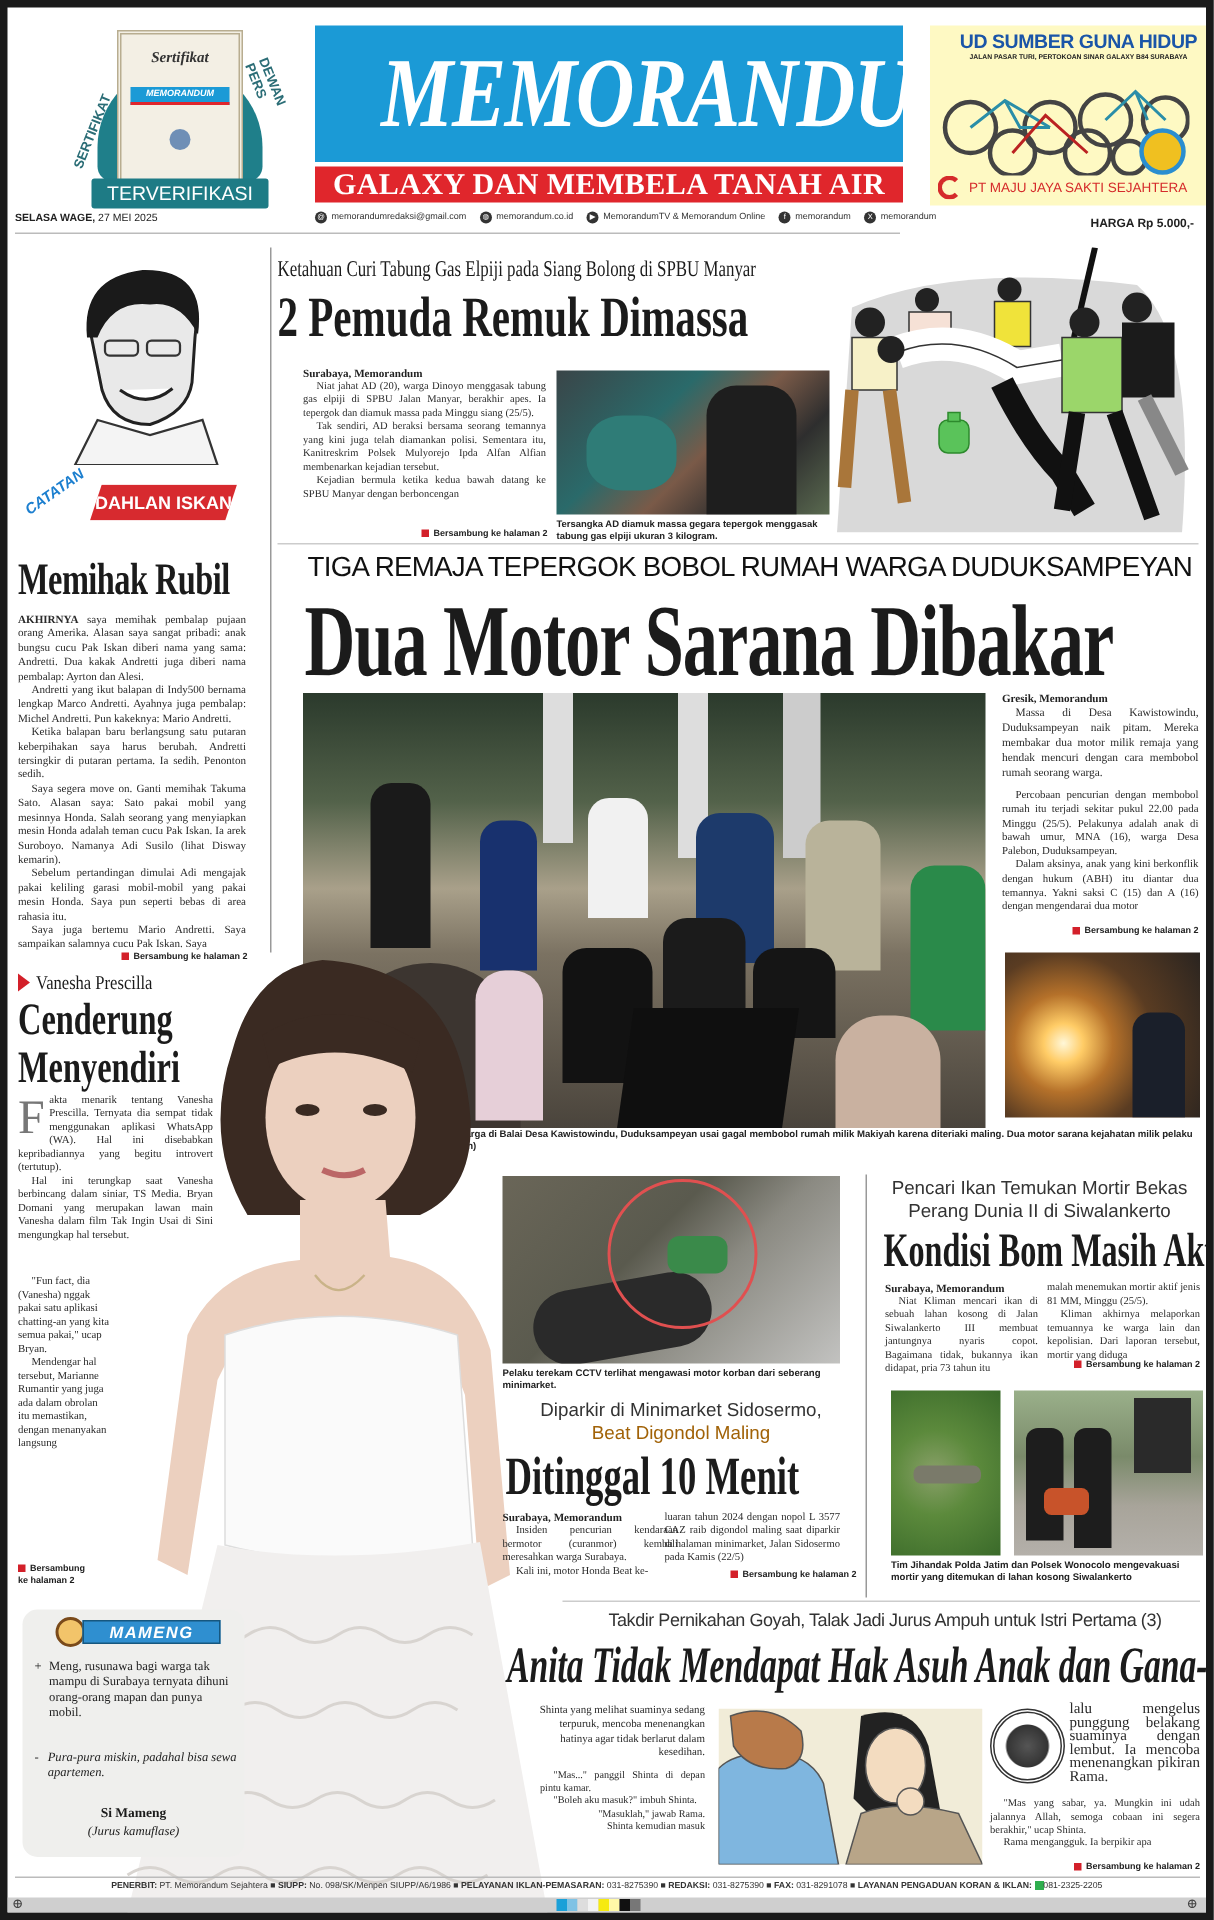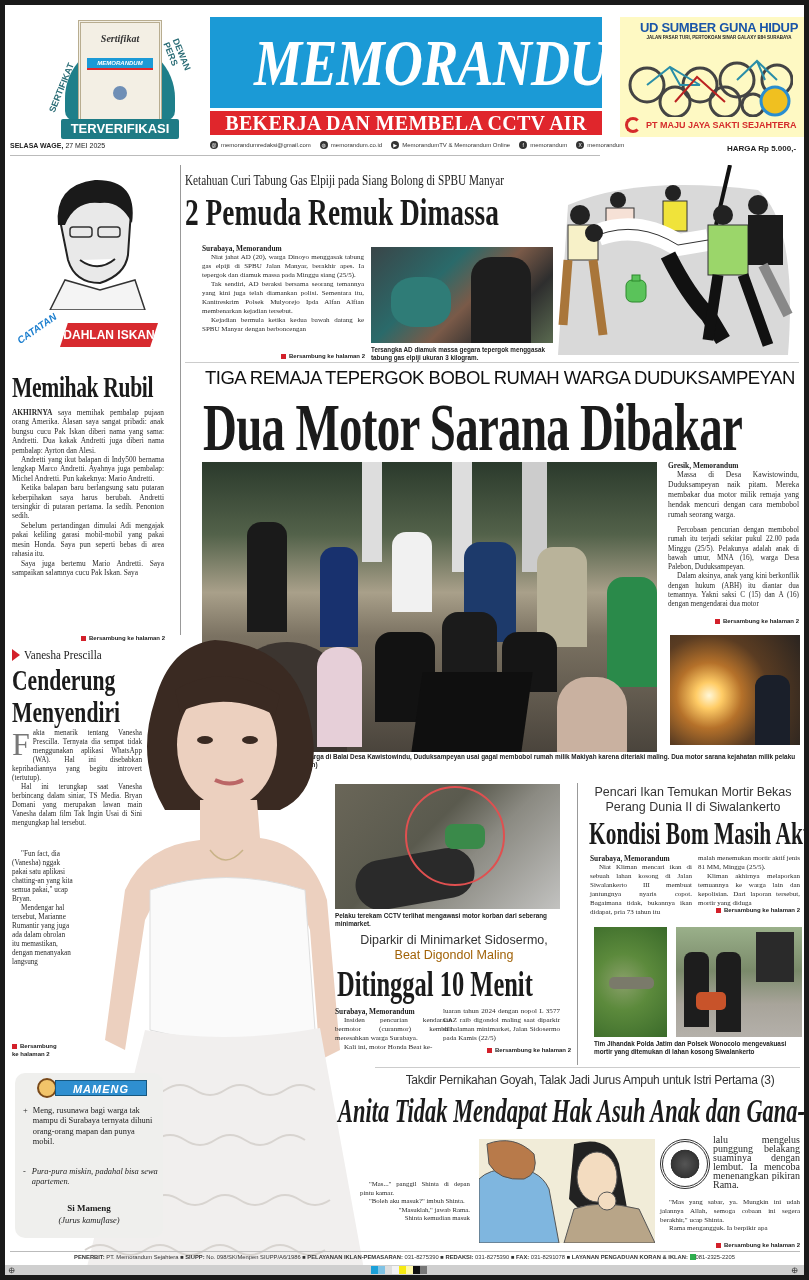--- a/index.html
+++ b/index.html
@@ -32,25 +32,25 @@
 
   <div class="abs" style="left:40px;top:10px;width:150px;height:125px">
     <div class="abs" style="left:20px;top:28px;width:110px;height:78px;border-radius:55px 55px 10px 10px;background:#1f7f8a"></div>
     <div class="abs" style="left:33px;top:5px;width:84px;height:105px;background:#f3efe4;border:3px double #b8ad90;text-align:center;padding-top:10px">
       <div class="serif" style="font-style:italic;font-weight:bold;font-size:10px;color:#333">Sertifikat</div>
       <div class="sans" style="margin:14px 6px 0;background:#1b9ad6;color:#fff;font-size:6px;font-style:italic;font-weight:bold;padding:2px 0;border-bottom:2px solid #e0262c">MEMORANDUM</div>
       <div style="margin:16px auto 0;width:14px;height:14px;border-radius:50%;background:#6f8fb6"></div>
     </div>
     <div class="abs sans" style="left:2px;top:40px;font-size:9px;font-weight:bold;color:#2b6d76;transform:rotate(-68deg);transform-origin:left top;top:95px">SERTIFIKAT</div>
     <div class="abs sans" style="left:135px;top:22px;font-size:9px;font-weight:bold;color:#2b6d76;transform:rotate(68deg);transform-origin:left top">DEWAN PERS</div>
-    <div class="abs sans" style="left:16px;top:104px;width:118px;height:20px;background:#1e7b85;color:#fff;font-weight:bold;font-size:13px;text-align:center;line-height:20px;border-radius:2px">TERVERIFIKASI</div>
+    <div class="abs sans" style="left:16px;top:104px;width:118px;height:20px;background:#1e7b85;color:#fff;font-weight:normal;font-size:13px;text-align:center;line-height:20px;border-radius:2px">TERVERIFIKASI</div>
   </div>
 
   <div id="logo" class="abs serif"><span>MEMORANDUM</span></div>
-  <div id="tagline" class="abs serif">BEKERJA DAN MEMBELA CCTV AIR</div>
+  <div id="tagline" class="abs serif">GALAXY DAN MEMBELA TANAH AIR</div>
 
   <div class="abs" style="left:615px;top:12px;width:198px;height:120px;background:#fef9c3">
     <div class="sans" style="font-size:13px;font-weight:bold;color:#1a55a8;text-align:center;margin-top:3px;letter-spacing:-.3px">UD SUMBER GUNA HIDUP</div>
     <div class="sans" style="font-size:4.5px;font-weight:bold;color:#222;text-align:center">JALAN PASAR TURI, PERTOKOAN SINAR GALAXY B84 SURABAYA</div>
     <svg class="abs" style="left:5px;top:30px" width="168" height="70" viewBox="0 0 168 70">
       <g fill="none" stroke="#444" stroke-width="3">
         <circle cx="22" cy="38" r="17"></circle>
           <circle cx="75" cy="38" r="17"></circle>
         <circle cx="50" cy="55" r="15"></circle>
           <circle cx="100" cy="55" r="15"></circle>
@@ -59,21 +59,21 @@
         <circle cx="128" cy="58" r="11"></circle>
       </g>
       <g fill="none" stroke="#2a8ea8" stroke-width="2">
         <path d="M22 38 L45 20 L75 38 M45 20 L55 38 L75 38"></path>
         <path d="M112 33 L132 14 L152 33 M132 14 L140 33"></path>
       </g>
       <path d="M50 55 L72 30 L100 55" fill="none" stroke="#b22" stroke-width="2"></path>
       <circle cx="150" cy="54" r="14" fill="#f0c020" stroke="#2a8ed0" stroke-width="3"></circle>
     </svg>
     <div class="abs" style="left:5px;top:100px;width:16px;height:16px;border-radius:50%;border:3px solid #d52b2b;border-right-color:transparent"></div>
-    <div class="abs sans" style="left:26px;top:103px;font-size:9px;font-weight:bold;color:#d52b2b;white-space:nowrap">PT MAJU JAYA SAKTI SEJAHTERA</div>
+    <div class="abs sans" style="left:26px;top:103px;font-size:9px;font-weight:normal;color:#d52b2b;white-space:nowrap">PT MAJU JAYA SAKTI SEJAHTERA</div>
   </div>
 
   <div class="abs sans" style="left:5px;top:137px;font-size:7px;color:#222;white-space:nowrap">
     <b>SELASA WAGE,</b>
     <span>27 MEI 2025</span>
   </div>
   <div class="abs" style="left:205px;top:136px;display:flex;gap:9px">
     <div class="sm">
         <i>@</i>
         <span>memorandumredaksi@gmail.com</span>
@@ -108,20 +108,21 @@
     <path d="M10 135 L25 105 L60 115 L95 105 L105 135 Z" fill="#f4f4f4" stroke="#333" stroke-width="1.5"></path>
   </svg>
   <div class="abs sans" style="left:10px;top:332px;font-size:10px;font-weight:bold;font-style:italic;color:#1c7fcf;transform:rotate(-35deg);transform-origin:left top">CATATAN</div>
   <div class="abs sans" style="left:55px;top:318px;width:98px;height:24px;background:#d72a2f;color:#fff;font-weight:bold;font-size:12px;text-align:center;line-height:24px;clip-path:polygon(8% 0,100% 0,92% 100%,0 100%)">DAHLAN ISKAN</div>
 
   <div class="abs cond" style="left:7px;top:365px;font-size:30px;font-weight:bold;white-space:nowrap;transform:scaleX(0.72);letter-spacing:-.5px">Memihak Rubil</div>
   <div class="abs body-text" style="left:7px;top:403px;width:152px">
     <p style="text-indent:0"><b>AKHIRNYA</b><span> saya memihak pembalap pujaan orang Amerika. Alasan saya sangat pribadi: anak bungsu cucu Pak Iskan diberi nama yang sama: Andretti. Dua kakak Andretti juga diberi nama pembalap: Ayrton dan Alesi.</span></p>
     <p>Andretti yang ikut balapan di Indy500 bernama lengkap Marco Andretti. Ayahnya juga pembalap: Michel Andretti. Pun kakeknya: Mario Andretti.</p>
     <p>Ketika balapan baru berlangsung satu putaran keberpihakan saya harus berubah. Andretti tersingkir di putaran pertama. Ia sedih. Penonton sedih.</p>
+    <p>Saya segera move on. Ganti memihak Takuma Sato. Alasan saya: Sato pakai mobil yang mesinnya Honda. Salah seorang yang menyiapkan mesin Honda adalah teman cucu Pak Iskan. Ia arek Suroboyo. Namanya Adi Susilo (lihat Disway kemarin).</p>
     <p>Sebelum pertandingan dimulai Adi mengajak pakai keliling garasi mobil-mobil yang pakai mesin Honda. Saya pun seperti bebas di area rahasia itu.</p>
     <p>Saya juga bertemu Mario Andretti. Saya sampaikan salamnya cucu Pak Iskan. Saya</p>
   </div>
   <div class="abs cont" style="left:60px;top:630px;width:100px">Bersambung ke halaman 2</div>
 
   <div class="abs cond" style="left:180px;top:167px;font-size:15px;white-space:nowrap;transform:scaleX(0.75)">Ketahuan Curi Tabung Gas Elpiji pada Siang Bolong di SPBU Manyar</div>
   <div class="abs cond" style="left:180px;top:185px;font-size:38px;font-weight:bold;white-space:nowrap;transform:scaleX(0.72)">2 Pemuda Remuk Dimassa</div>
   <div class="abs dateline" style="left:197px;top:239px">Surabaya, Memorandum</div>
   <div class="abs body-text" style="left:197px;top:248px;width:162px;font-size:7px;line-height:9px">
     <p>Niat jahat AD (20), warga Dinoyo menggasak tabung gas elpiji di SPBU Jalan Manyar, berakhir apes. Ia tepergok dan diamuk massa pada Minggu siang (25/5).</p>
@@ -283,20 +284,21 @@
     <div class="abs" style="left:40px;top:25px;width:25px;height:80px;background:#1d1d1d;border-radius:8px 8px 0 0"></div>
     <div class="abs" style="left:20px;top:65px;width:30px;height:18px;background:#c8532a;border-radius:5px"></div>
     <div class="abs" style="left:80px;top:5px;width:38px;height:50px;background:#2a2a2a"></div>
   </div>
   <div class="abs caption" style="left:589px;top:1035px;width:208px;font-size:6.4px;line-height:8px">Tim Jihandak Polda Jatim dan Polsek Wonocolo mengevakuasi mortir yang ditemukan di lahan kosong Siwalankerto</div>
 
   <div class="hline" style="left:370px;top:1062px;width:425px;background:#ccc"></div>
   <div class="abs sans" style="left:375px;top:1068px;width:420px;text-align:center;font-size:12px;color:#333;white-space:nowrap;letter-spacing:-.3px">Takdir Pernikahan Goyah, Talak Jadi Jurus Ampuh untuk Istri Pertama (3)</div>
   <div class="abs cond" style="left:333px;top:1087px;font-size:34px;font-weight:bold;font-style:italic;white-space:nowrap;transform:scaleX(0.66)">Anita Tidak Mendapat Hak Asuh Anak dan Gana-gini</div>
 
+  <div class="abs body-text" style="left:345px;top:1130px;width:120px;text-align:right;font-size:7.3px;line-height:9.4px">Shinta yang melihat suaminya sedang terpuruk, mencoba menenangkan hatinya agar tidak berlarut dalam kesedihan.</div>
   <div class="abs body-text" style="left:355px;top:1175px;width:110px;font-size:6.8px;line-height:8.6px">
     <p>"Mas..." panggil Shinta di depan pintu kamar.</p>
     <p>"Boleh aku masuk?" imbuh Shinta.</p>
     <p style="text-align:right">"Masuklah," jawab Rama.</p>
     <p style="text-align:right">Shinta kemudian masuk</p>
   </div>
   <svg class="abs" style="left:474px;top:1134px" width="176" height="104" viewBox="0 0 176 104">
     <rect width="176" height="104" fill="#f1ecd8"></rect>
     <path d="M0 104 L0 40 Q10 30 30 30 Q60 28 70 50 L80 104 Z" fill="#7fb6df" stroke="#555"></path>
     <path d="M8 5 Q35 -5 55 15 Q60 35 45 40 Q20 42 10 25 Z" fill="#b87a4a" stroke="#555"></path>

